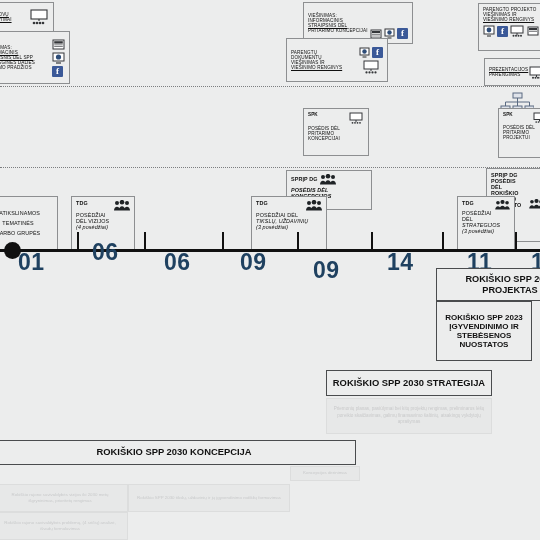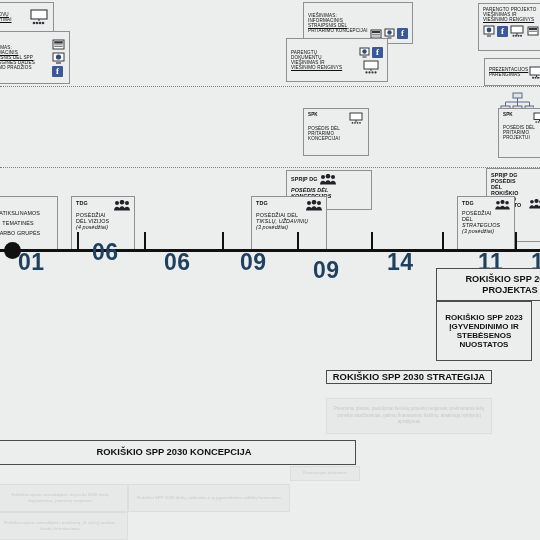--- a/index.html
+++ b/index.html
@@ -407,28 +407,28 @@
   <div class="tick" style="left:371px;top:232px;height:18px;"></div>
   <div class="tick" style="left:442px;top:232px;height:18px;"></div>
   <div class="tick" style="left:515px;top:232px;height:18px;"></div>
 
   <div class="mnum" style="left:18px;top:249px;">01</div>
   <div class="mnum" style="left:92px;top:239px;">06</div>
   <div class="mnum" style="left:164px;top:249px;">06</div>
   <div class="mnum" style="left:240px;top:249px;">09</div>
   <div class="mnum" style="left:313px;top:257px;">09</div>
   <div class="mnum" style="left:387px;top:249px;">14</div>
-  <div class="mnum" style="left:478px;top:249px;">11</div>
+  <div class="mnum" style="left:467px;top:249px;">11</div>
   <div class="mnum" style="left:531px;top:249px;">12</div>
 
   <div class="band" style="left:436px;top:268px;width:148px;height:33px;font-size:9.2px;">ROKIŠKIO SPP 2030 PROJEKTAS</div>
 
   <div class="band" style="left:436px;top:301px;width:96px;height:60px;font-size:8px;">ROKIŠKIO SPP 2023 ĮGYVENDINIMO IR STEBĖSENOS NUOSTATOS</div>
 
-  <div class="band" style="left:326px;top:370px;width:166px;height:14px;font-size:9.4px;">ROKIŠKIO SPP 2030 STRATEGIJA</div>
+  <div class="band" style="left:326px;top:370px;width:166px;height:26px;font-size:9.4px;">ROKIŠKIO SPP 2030 STRATEGIJA</div>
 
   <div class="ghost" style="left:326px;top:398px;width:166px;height:36px;font-size:4.6px;">Priemonių planas, pasiūlymai bei kitų projektų rengimas, preliminarus lėšų poreikio skaičiavimas, galimų finansavimo šaltinių, atsakingų vykdytojų aprašymas</div>
 
   <div class="band" style="left:-8px;top:440px;width:364px;height:25px;font-size:9.4px;">ROKIŠKIO SPP 2030 KONCEPCIJA</div>
 
   <div class="ghost" style="left:290px;top:466px;width:70px;height:15px;font-size:4.4px;">Koncepcijos derinimas</div>
 
   <div class="ghost" style="left:-8px;top:484px;width:136px;height:28px;font-size:4.4px;">Rokiškio rajono savivaldybės vizijos iki 2030 metų išgryninimas, prioritetų rengimas</div>
 
   <div class="ghost" style="left:128px;top:484px;width:162px;height:28px;font-size:4.4px;">Rokiškio SPP 2030 tikslų, uždavinių ir jų įgyvendinimo rodiklių formavimas</div>

